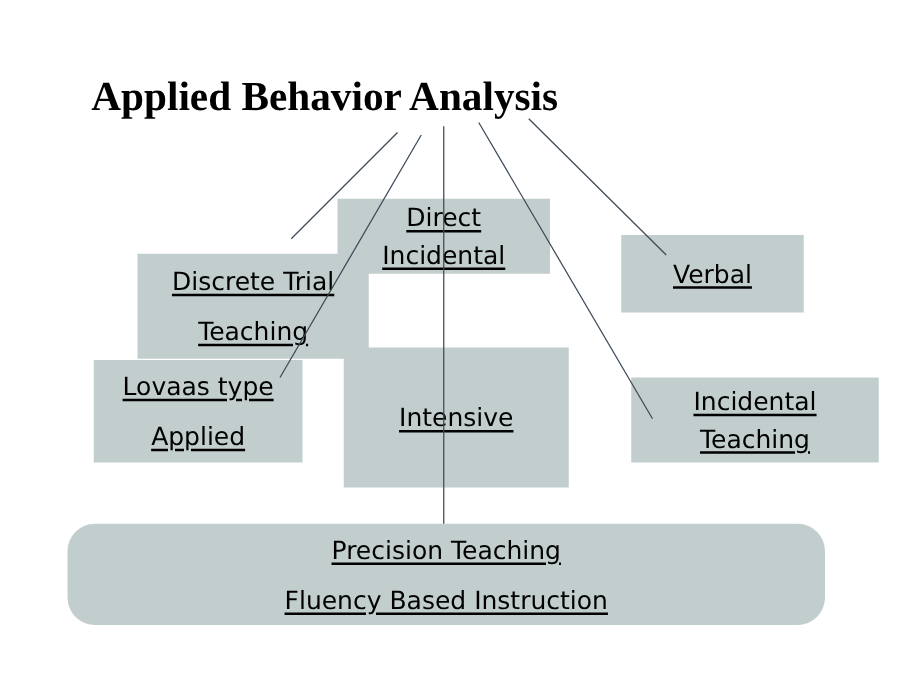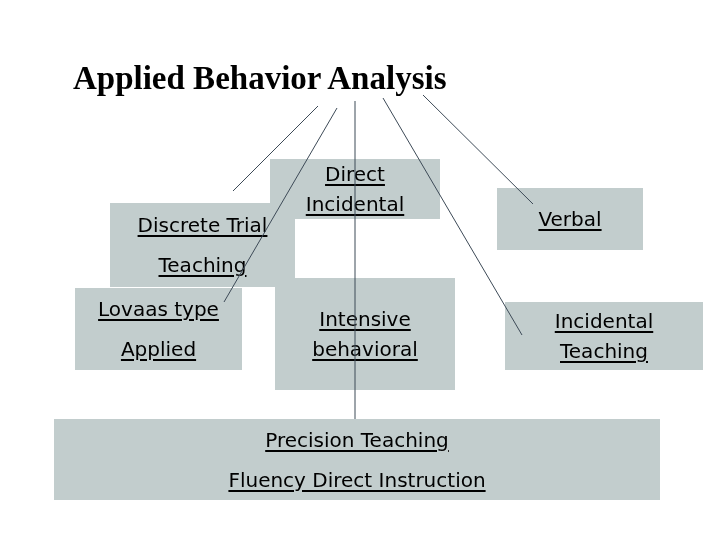--- a/index.html
+++ b/index.html
@@ -47,21 +47,21 @@
   }
   .tight span { line-height: 30px; }
   .spaced span { line-height: 40px; }
 
   .discrete   { left: 62px;  top: 203px; width: 185px; height: 84px; margin-left: 48px; }
   .direct     { left: 270px; top: 159px; width: 170px; height: 60px; }
   .verbal     { left: 497px; top: 188px; width: 146px; height: 62px; }
   .lovaas     { left: 75px;  top: 288px; width: 167px; height: 82px; }
   .intensive  { left: 275px; top: 278px; width: 180px; height: 112px; }
   .incidental { left: 505px; top: 302px; width: 198px; height: 68px; }
-  .precision  { left: 54px;  top: 419px; width: 606px; height: 81px; }
+  .precision  { left: 54px;  top: 419px; width: 606px; height: 81px; border-radius: 22px; }
 
   .connector-layer {
     position: absolute;
     left: 0;
     top: 0;
     width: 720px;
     height: 540px;
     z-index: 3;
     pointer-events: none;
   }
@@ -87,31 +87,30 @@
     <span>Verbal</span>
   </div>
 
   <div class="box spaced lovaas">
     <span>Lovaas type</span>
     <span>Applied</span>
   </div>
 
   <div class="box tight intensive">
     <span>Intensive</span>
-    <span>behavioral</span>
   </div>
 
   <div class="box tight incidental">
     <span>Incidental</span>
     <span>Teaching</span>
   </div>
 
   <div class="box spaced precision">
     <span>Precision Teaching</span>
-    <span>Fluency Direct Instruction</span>
+    <span>Fluency Based Instruction</span>
   </div>
 
   <svg class="connector-layer" viewBox="0 0 720 540" xmlns="http://www.w3.org/2000/svg">
       <line x1="318" y1="106" x2="233" y2="191" stroke="#3d4a57" stroke-width="1"></line>
       <line x1="337" y1="108" x2="224" y2="302" stroke="#3d4a57" stroke-width="1"></line>
       <line x1="355" y1="101" x2="355" y2="419" stroke="#3d4a57" stroke-width="1"></line>
       <line x1="383" y1="98" x2="522" y2="335" stroke="#3d4a57" stroke-width="1"></line>
       <line x1="423" y1="95" x2="533" y2="204" stroke="#3d4a57" stroke-width="1"></line>
     </svg>
 

